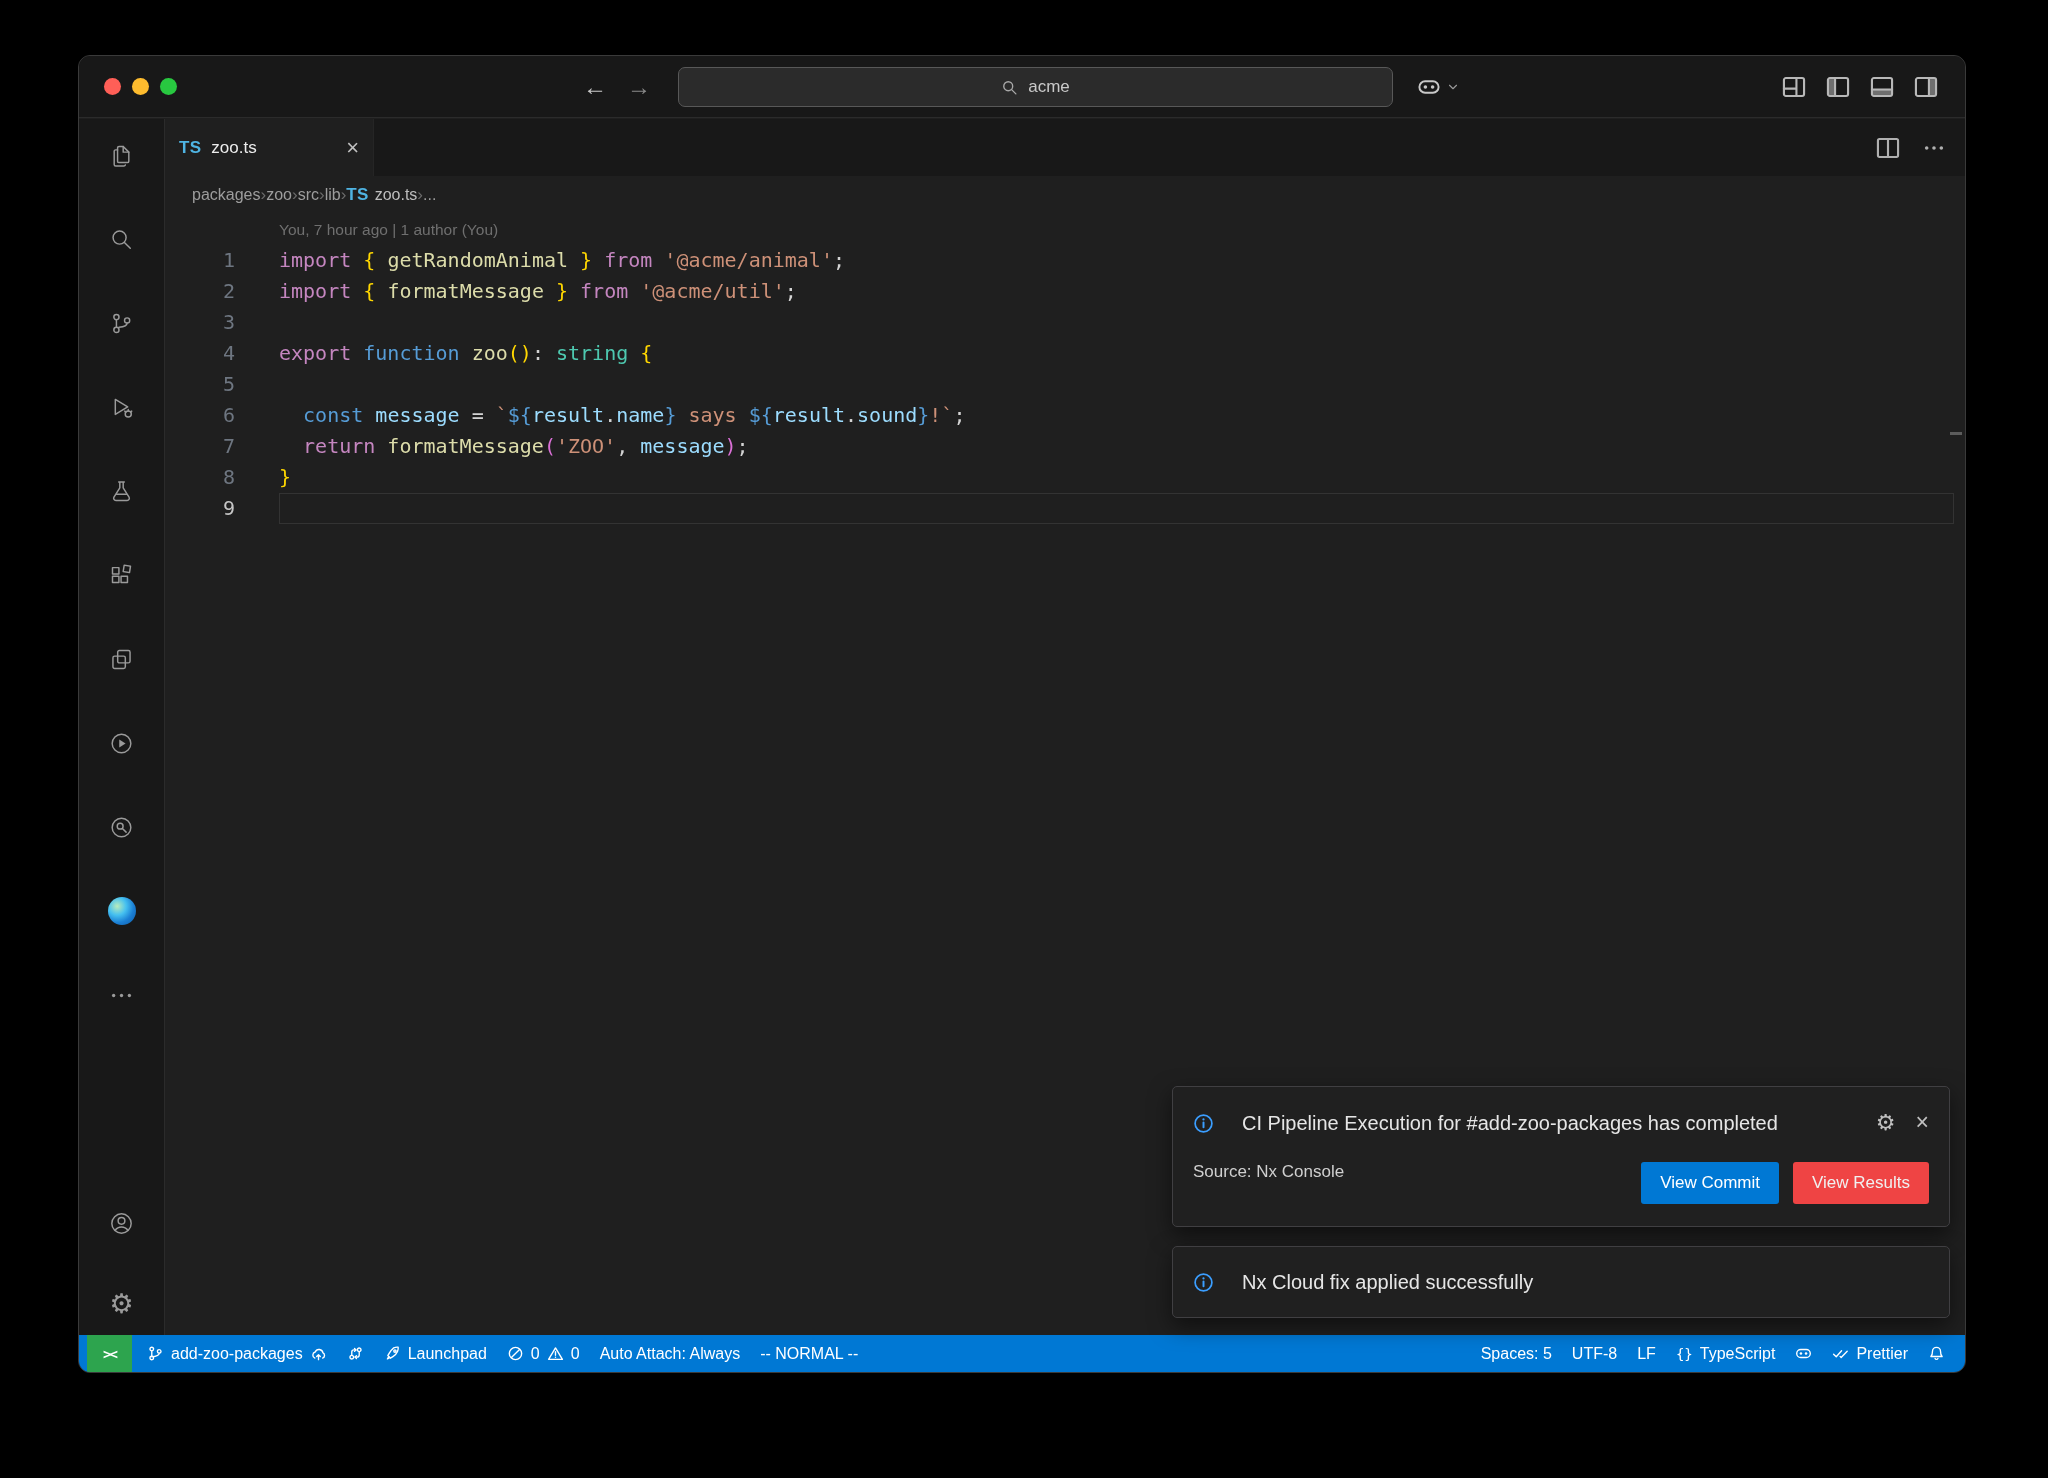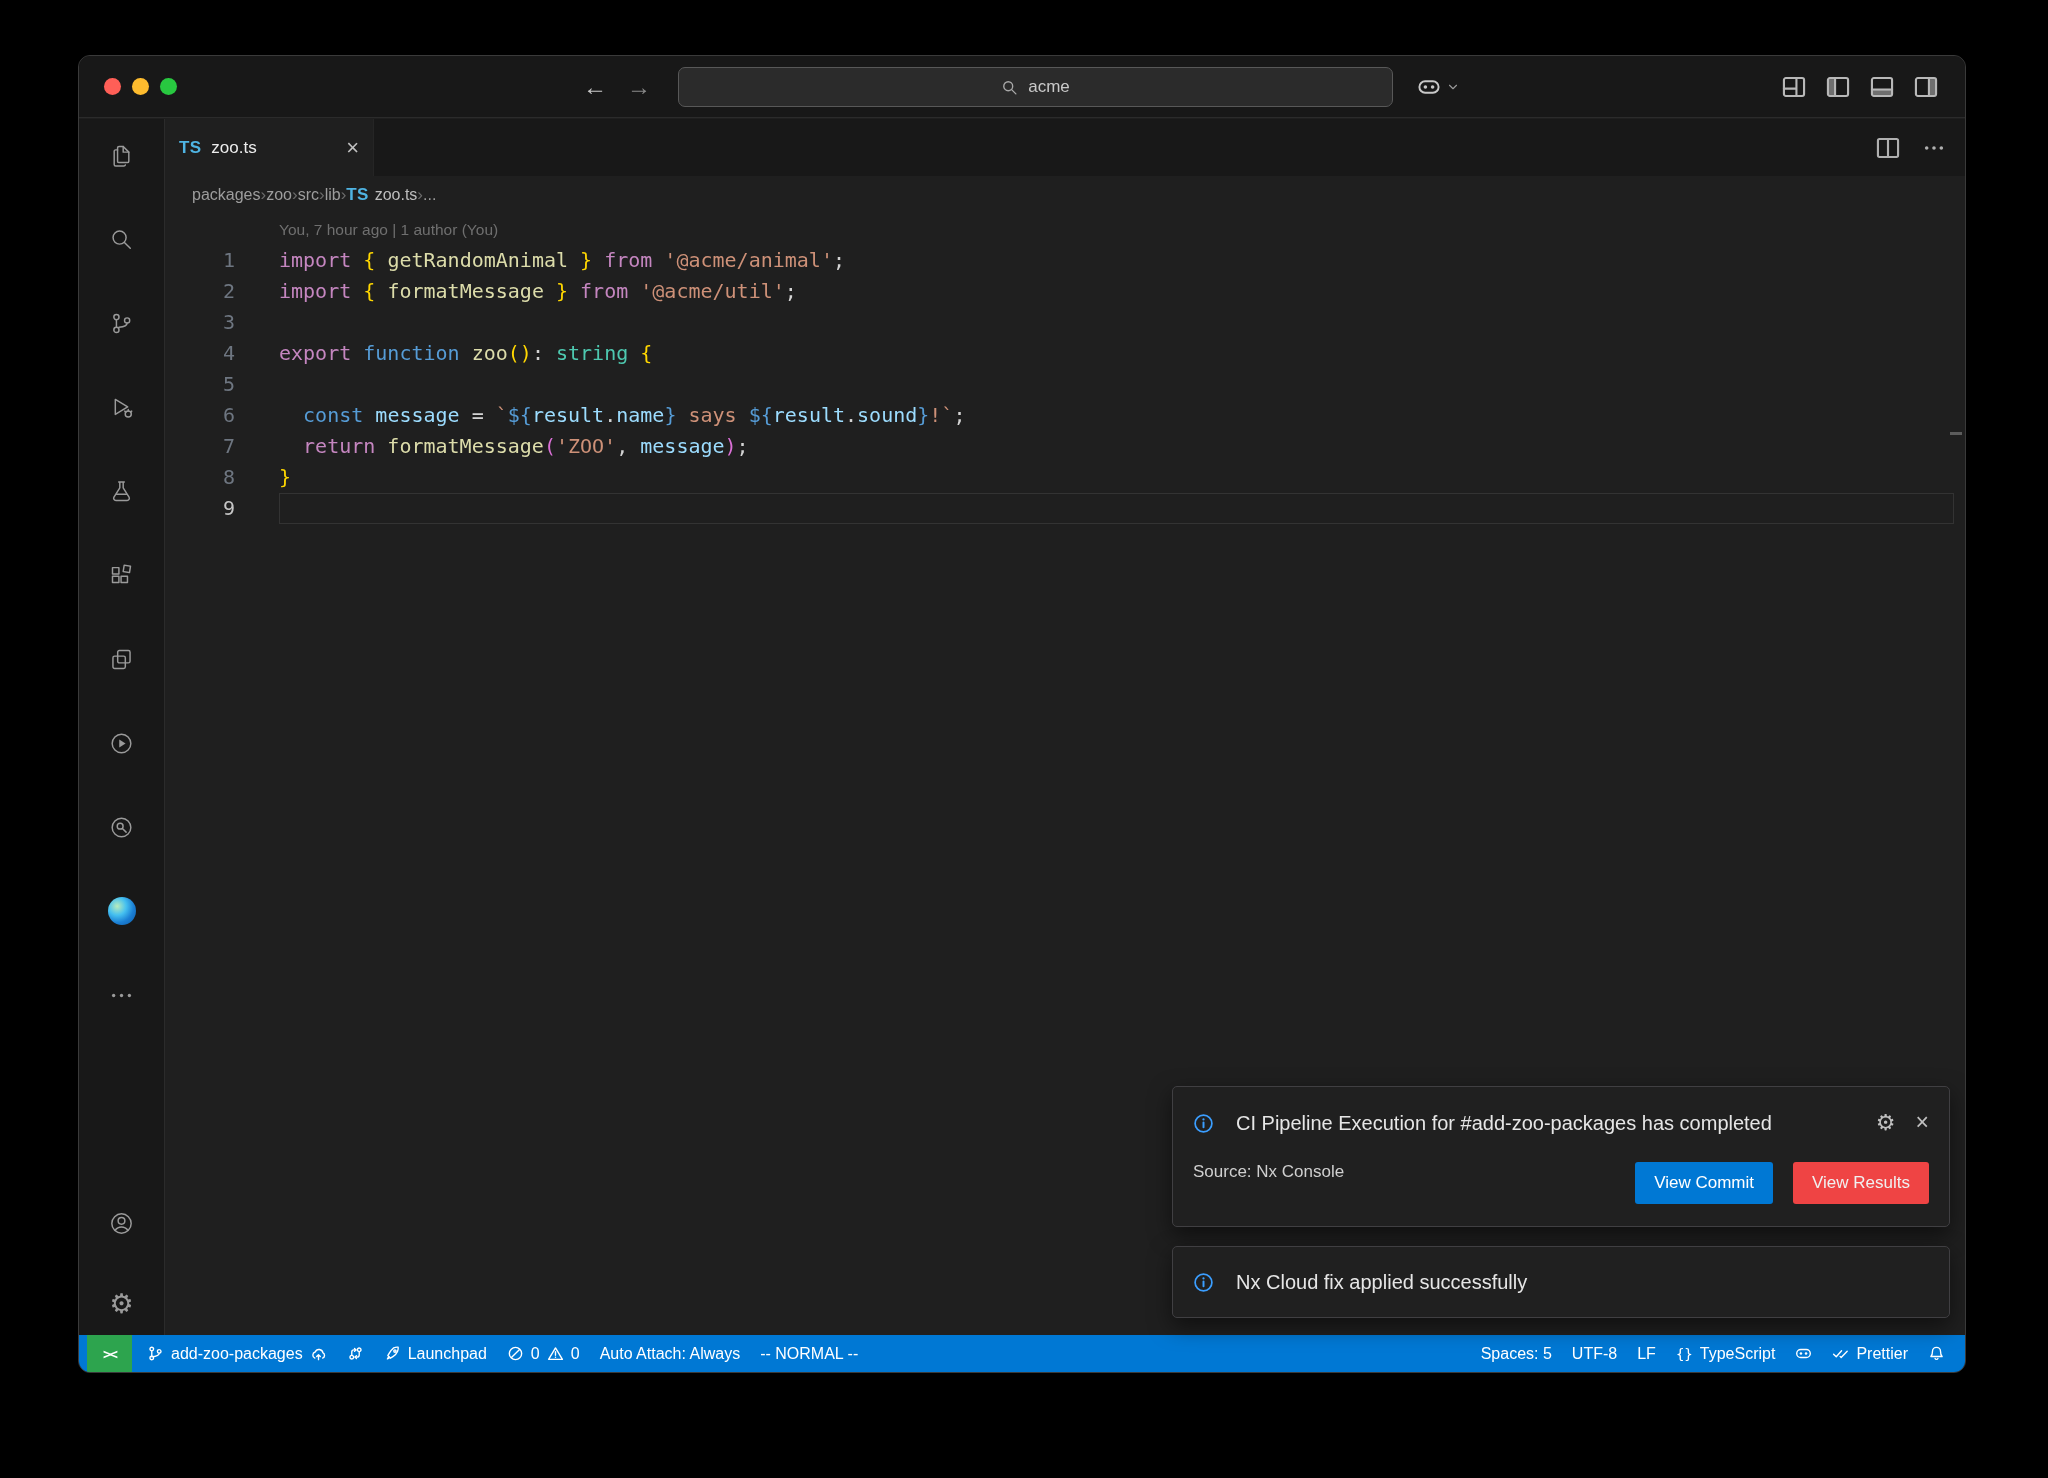--- a/index.html
+++ b/index.html
@@ -65,31 +65,31 @@
   .code-row.current .gutter { color:#c6c6c6; }
   .code-text { margin-left:44px; white-space:pre; }
   .code-row.current::after { content:""; position:absolute; left:114px; right:11px; top:0; bottom:0;
     border:1px solid #333333; pointer-events:none; }
   .overview-mark { position:absolute; right:3px; top:218px; width:12px; height:3px; background:#5c5c5c; }
 
   
   .notifications { position:absolute; right:15px; bottom:17px; width:778px; display:flex; flex-direction:column; gap:19px; z-index:5; }
   .note-card { background:#202020; border:1px solid #403f42; border-radius:5px; padding:0 20px;
     box-shadow:0 8px 22px rgba(0,0,0,.5); color:#e6e6e6; }
-  .note-head { display:flex; gap:22px; padding:18px 0 4px; align-items:flex-start;text-align:right; }
+  .note-head { display:flex; gap:28px; padding:18px 0 4px; align-items:flex-start;text-align:right; }
   .note-card.compact .note-head { padding:0; height:70px; align-items:center; }
   .note-ico { width:21px; height:21px; color:var(--info-blue); margin-top:8px; flex:none; }
   .note-card.compact .note-ico { margin-top:0; }
   .note-ico svg { width:100%; height:100%; }
   .note-msg { font-size:20px; line-height:37px; max-width:545px; }
   .note-actions { margin-left:auto; display:flex; gap:20px; align-items:center; color:#c0c0c0; margin-top:6px; }
   .note-actions .act { font-size:23px; line-height:1; }
   .note-foot { display:flex; padding:16px 0 22px; }
   .note-source { font-size:17px; color:#cfcfcf; }
-  .note-btns { margin-left:auto; display:flex; gap:20px; }
+  .note-btns { margin-left:auto; display:flex; gap:14px; }
   .btn { height:42px; padding:0 19px; display:flex; align-items:center; font-size:17px; border-radius:3px; border:none; }
   .btn.primary { background:var(--accent); color:#fff; }
   .btn.secondary { background:#ef4444; color:#f0f0f0; }
 
   
   .status-bar { position:absolute; bottom:0; left:0; right:0; height:37px; background:var(--accent);
     display:flex; align-items:center; color:#fff; font-size:16px; }
   .sb-left { display:flex; align-items:center; height:100%; padding-left:8px; }
   .sb-right { margin-left:auto; display:flex; align-items:center; height:100%; padding-right:10px; }
   .sb-item { display:flex; align-items:center; gap:7px; padding:0 10px; height:100%; white-space:nowrap; }

